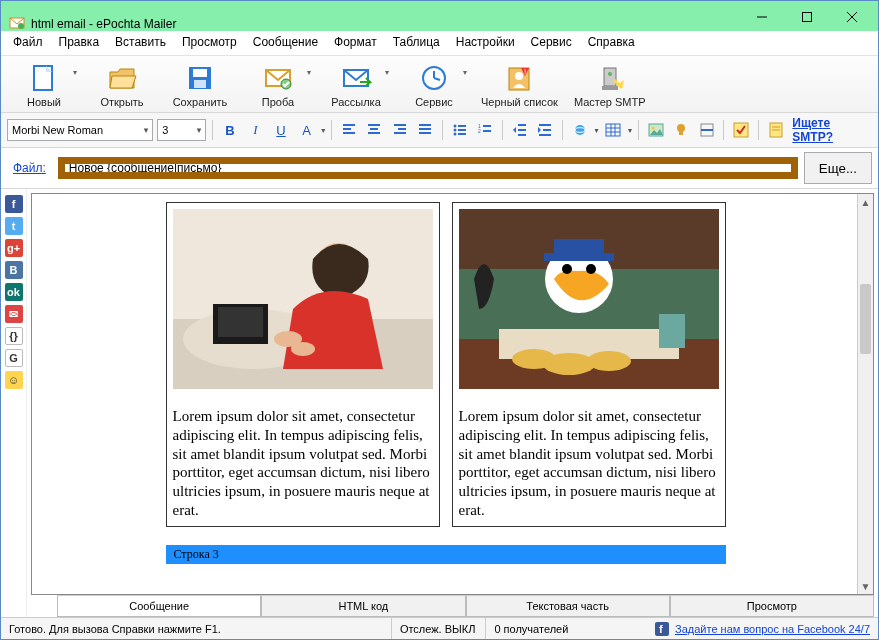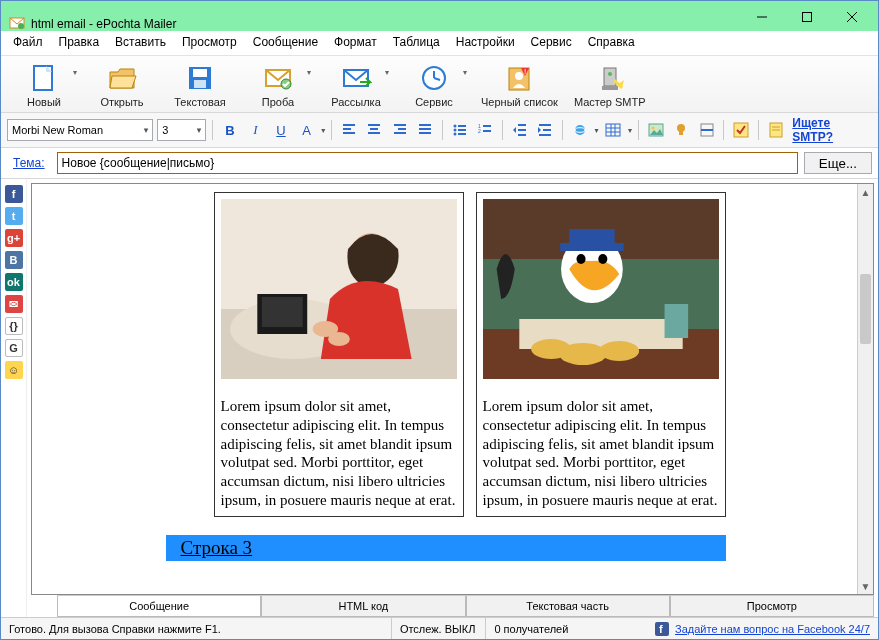--- a/index.html
+++ b/index.html
@@ -95,24 +95,24 @@
   .smtp-link { color:#1344d6; text-decoration:underline; font-weight:bold; }
   
   .subjbar {
     display:flex;align-items:center;
     padding:4px 6px;
     gap:6px;
     border-bottom:1px solid #d8d8d8;
   }
   .subjbar .label { color:#1344d6; text-decoration:underline; padding:0 6px; }
   .subjbar input {
-    flex:1;height:22px;border:1px solid #a16207;padding:0 4px;font-size:12px;
+    flex:1;height:22px;border:7px solid #a16207;padding:0 4px;font-size:12px;
   }
   .more-btn {
-    height:22px;padding:0 14px;border:1px solid #a7abb0;background:#f1f1f1;
+    height:32px;padding:0 14px;border:1px solid #a7abb0;background:#f1f1f1;
   }
   
   .main {
     flex:1;display:flex; overflow:hidden;
     background:#fff;
   }
   .side-dock {
     width:26px;
     display:flex;flex-direction:column;align-items:center;
     gap:4px;padding:6px 0;
@@ -135,21 +135,21 @@
     position:absolute; left:14px; right:28px; top:0; bottom:0;
     background:#fff;
     display:flex;flex-direction:column;
     padding:0 0 0 0;
   }
   .page-inner {
     margin: 0 auto;
     width: 560px;
   }
   .cells {
-    display:flex; gap:12px; margin-top:8px;margin-left:48px;
+    display:flex; gap:12px; margin-top:8px;
   }
   .cell {
     flex:1;
     border:1px solid #333;
     padding:6px;
   }
   .cell + .cell { border-left:1px solid #333; }
   .ph-img {
     width:100%; height:180px;
     display:block;
@@ -158,23 +158,22 @@
     font-family: "Times New Roman", serif;
     font-size:15px;
     line-height:1.25;
     margin-top:18px;
   }
   .row3 {
     margin-top:18px;
     background:#1f8fff;
     color:#000;
     font-family:"Times New Roman",serif;
-    font-size:19px;
-    padding:2px 15px;
-    text-decoration:underline;
+    font-size:12px;
+    padding:2px 8px;
   }
   
   .btm-tabs {
     display:flex; height:22px;
     border-top:1px solid #ccc;
     margin:0 4px 0 30px;
     font-size:11px;
   }
   .btm-tabs .tab {
     flex:1;text-align:center;
@@ -261,21 +260,21 @@
       <span class="lbl">Открыть</span>
     </div>
     <div class="tool-btn">
       <div class="tool-icon">
         <svg width="32" height="32" viewBox="0 0 32 32">
           <rect x="5" y="5" width="22" height="22" fill="#2e7bd6"></rect>
           <rect x="9" y="7" width="14" height="8" fill="#fff"></rect>
           <rect x="10" y="18" width="12" height="8" fill="#cfe3f8"></rect>
         </svg>
       </div>
-      <span class="lbl">Текстовая</span>
+      <span class="lbl">Сохранить</span>
     </div>
     <div class="tool-btn">
       <div class="tool-icon">
         <svg width="32" height="32" viewBox="0 0 32 32">
           <rect x="4" y="8" width="24" height="16" fill="#fff" stroke="#d6a12e" stroke-width="2"></rect>
           <path d="M4 8 L16 18 L28 8" stroke="#d6a12e" fill="none" stroke-width="2"></path>
           <circle cx="24" cy="22" r="5" fill="#8c8" stroke="#383"></circle>
           <path d="M21 22 L23 24 L27 20" stroke="#fff" fill="none" stroke-width="2"></path>
         </svg>
       </div>
@@ -478,21 +477,21 @@
       <svg viewBox="0 0 16 16">
         <rect x="2" y="1" width="12" height="14" fill="#ffe680" stroke="#c8a030"></rect>
         <line x1="4" y1="5" x2="12" y2="5" stroke="#c8a030"></line>
         <line x1="4" y1="8" x2="12" y2="8" stroke="#c8a030"></line>
       </svg>
     </div>
   <a class="smtp-link" style="margin-left:2px">Ищете SMTP?</a>
 </div>
 
 <div class="subjbar">
-  <span class="label">Тема:</span>
+  <span class="label">Файл:</span>
   <input type="text" value="Новое {сообщение|письмо}" style="">
   <button class="more-btn">Еще...</button>
 </div>
 
 <div class="main">
   <div class="side-dock" id="sidedock">
       <div class="s" style="background: rgb(59, 89, 152);">f</div>
       <div class="s" style="background: rgb(85, 172, 238);">t</div>
       <div class="s" style="background: rgb(219, 68, 55);">g+</div>
       <div class="s" style="background: rgb(76, 117, 163);">B</div>

